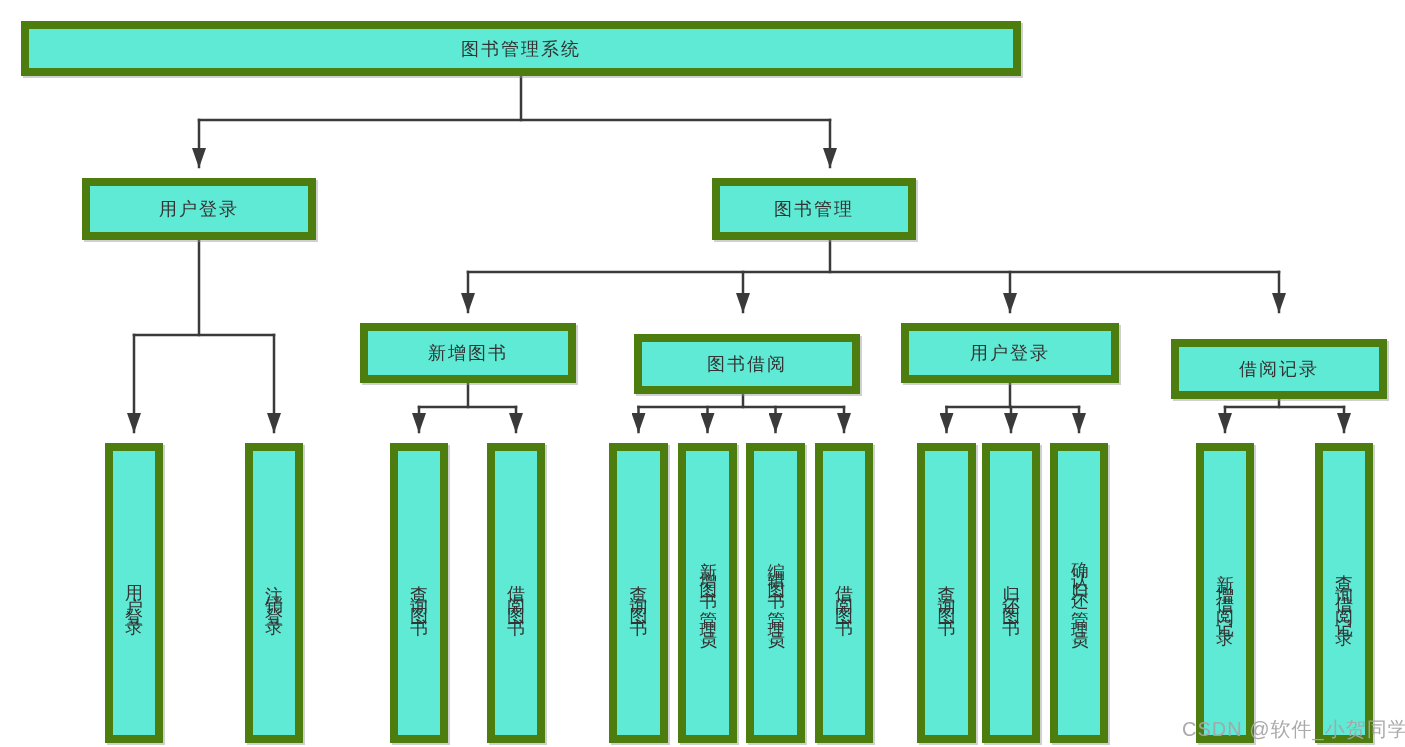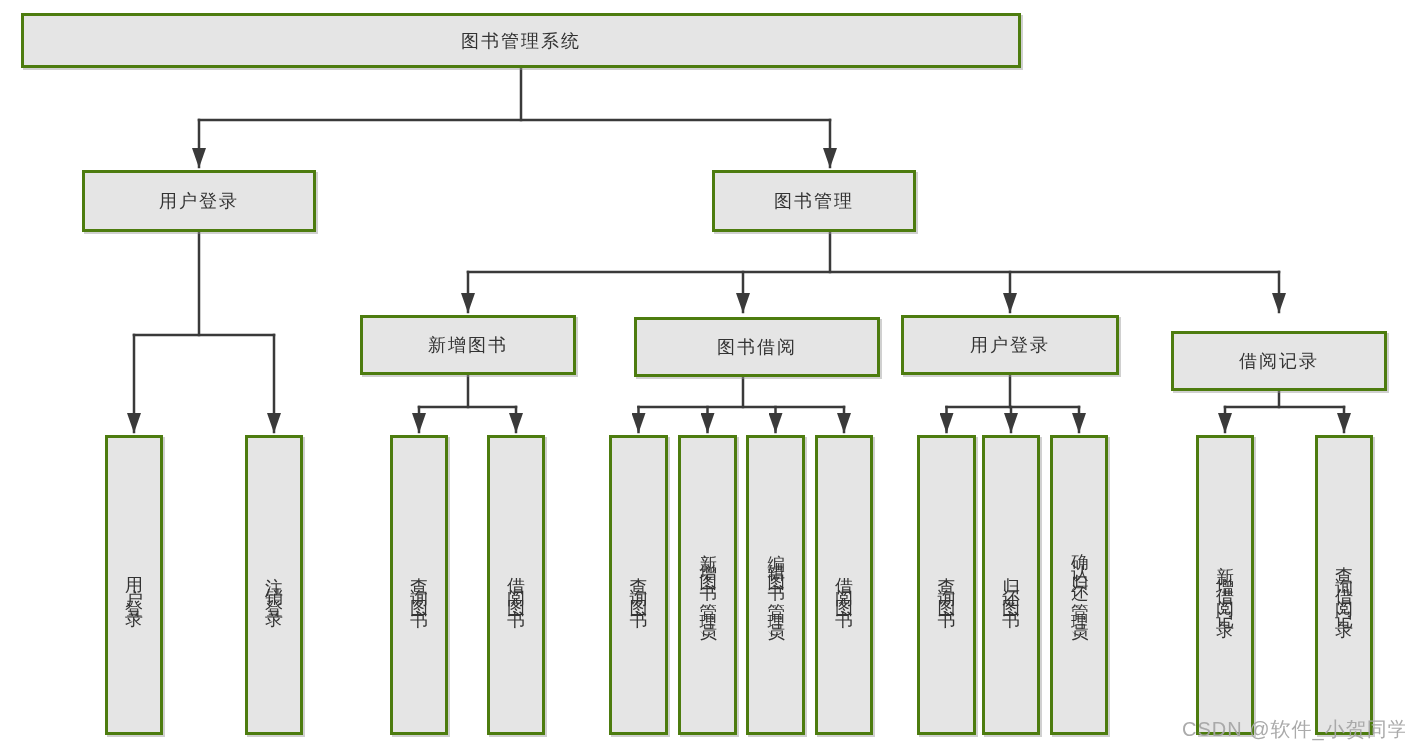--- a/index.html
+++ b/index.html
@@ -18,27 +18,28 @@
   }
   .wires {
     position: absolute;
     left: 0;
     top: 0;
     z-index: 1;
   }
   .node {
     position: absolute;
     box-sizing: border-box;
-    background: #e5e5e5;
-    border: 3px solid #4d7c0f;
+    background: #5eead4;
+    border: 8px solid #4d7c0f;
     box-shadow: 2px 2px 0 rgba(150,150,150,0.45);
     display: flex;
     align-items: center;
     justify-content: center;
     z-index: 2;
+    margin-top: 8px;
   }
   .hbox {
     font-size: 18px;
     letter-spacing: 2px;
     white-space: nowrap;
   }
   .vbox {
     top: 435px;
     width: 58px;
     height: 300px;
@@ -117,21 +118,21 @@
       <path marker-end="url(#arw)" d="M1344 407 V432"></path>
     </g>
   </svg>
 
   <div class="node hbox" style="left:21px; top:13px; width:1000px; height:55px;">图书管理系统</div>
 
   <div class="node hbox" style="left:82px; top:170px; width:234px; height:62px;">用户登录</div>
   <div class="node hbox" style="left:712px; top:170px; width:204px; height:62px;">图书管理</div>
 
   <div class="node hbox" style="left:360px; top:315px; width:216px; height:60px;">新增图书</div>
-  <div class="node hbox" style="left:634px; top:317px; width:246px; height:60px;">图书借阅</div>
+  <div class="node hbox" style="left:634px; top:326px; width:226px; height:60px;">图书借阅</div>
   <div class="node hbox" style="left:901px; top:315px; width:218px; height:60px;">用户登录</div>
   <div class="node hbox" style="left:1171px; top:331px; width:216px; height:60px;">借阅记录</div>
 
   <div class="node vbox" style="left:105px;">用户登录</div>
   <div class="node vbox" style="left:245px;">注销登录</div>
 
   <div class="node vbox" style="left:390px;">查询图书</div>
   <div class="node vbox" style="left:487px;">借阅图书</div>
 
   <div class="node vbox" style="left:609px; width:59px;">查询图书</div>

